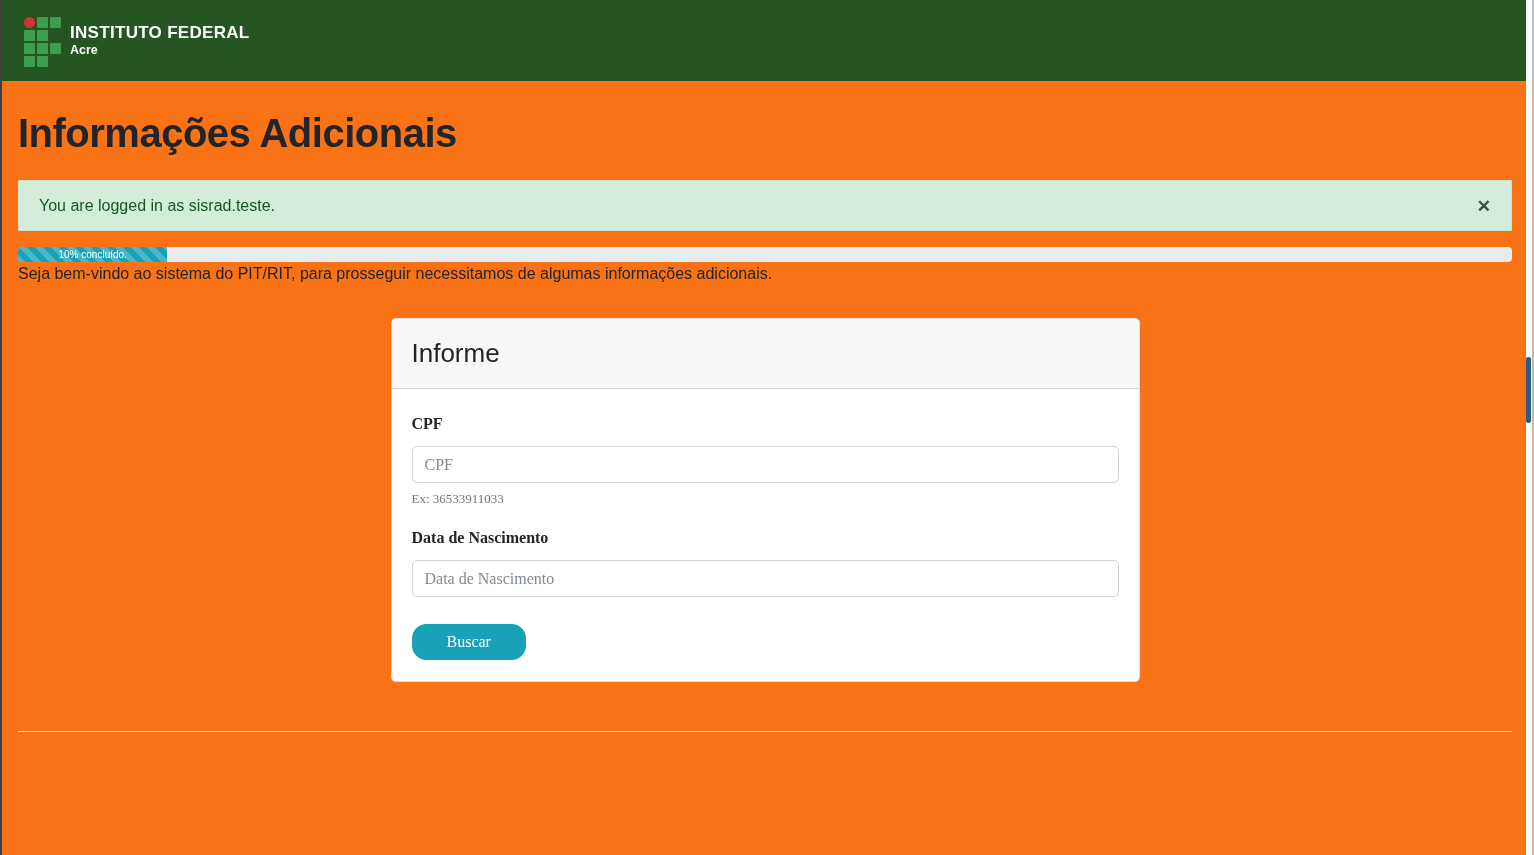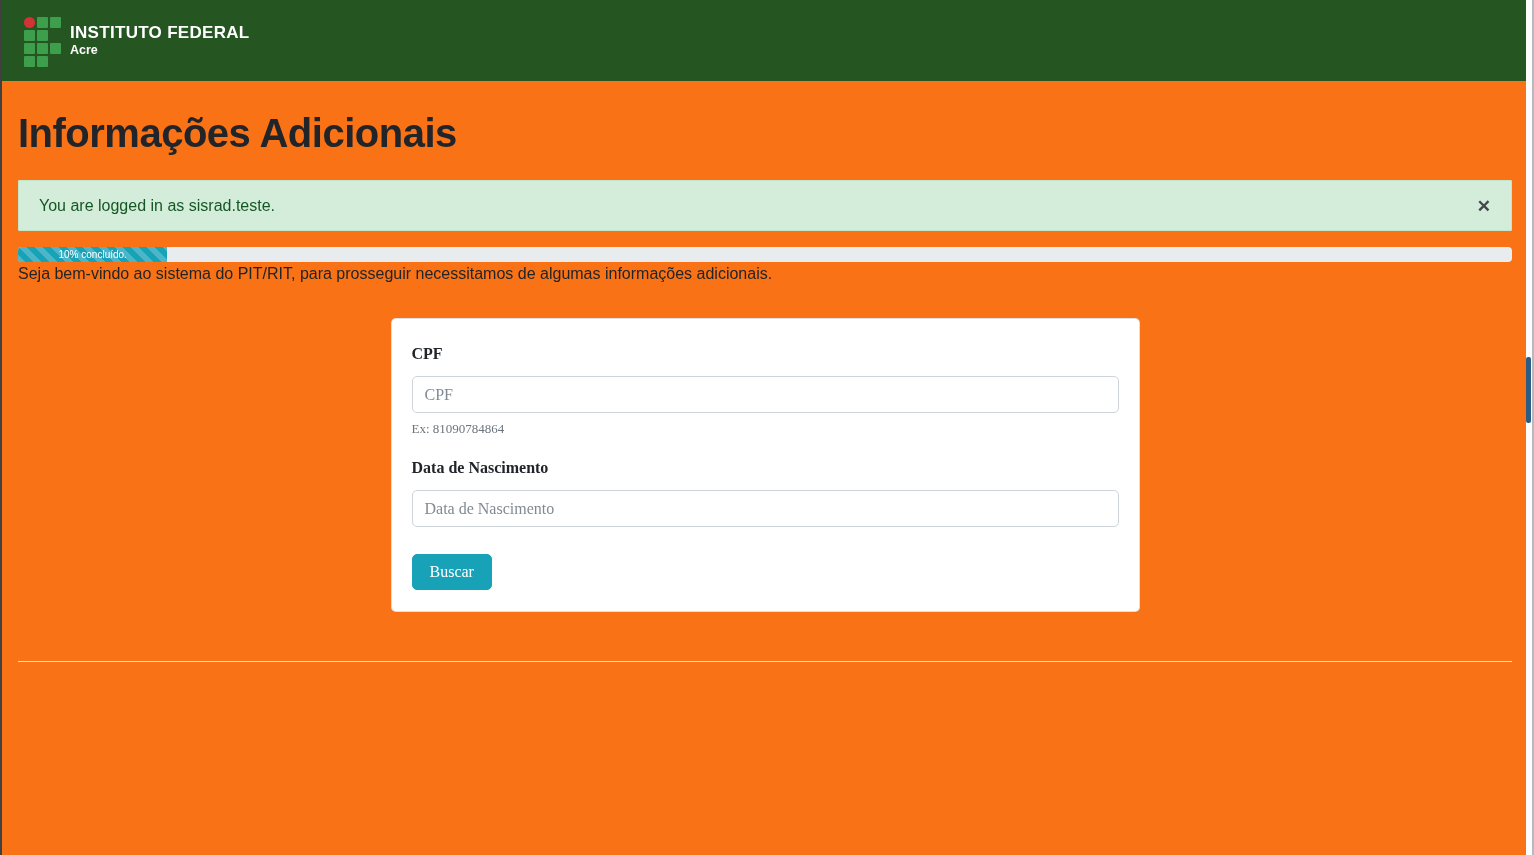--- a/index.html
+++ b/index.html
@@ -131,27 +131,27 @@
     border: 1px solid #ced4da;
     border-radius: 5px;
     outline: none;
   }
   .form-control::placeholder { color: #818a93; opacity: 1; }
   .form-help { display: block; margin-top: 8px; font-size: 13px; color: #6c757d; }
 
   .btn-info {
     display: inline-block;
     margin-top: 5px;
-    padding: 8px 17px;
+    padding: 8px 34px;
     font-size: 16px;
     font-family: inherit;
     color: #ffffff;
     background: #17a2b8;
     border: 1px solid #17a2b8;
-    border-radius: 5px;
+    border-radius: 14px;
     cursor: pointer;
   }
 
   
   .footer-rule { border: none; border-top: 1px solid #e6e6e6; margin-top: 49px; }
   .footer-text { font-size: 16.5px; padding: 15px 0; color: #212529; }
 
   
   .scroll-rail {
     position: absolute;
@@ -206,26 +206,29 @@
         <button class="alert-close">✕</button>
       </div>
 
       <div class="progress">
         <div class="progress-bar" style="width: 10%;">10% concluído.</div>
       </div>
 
       <p class="welcome-text">Seja bem-vindo ao sistema do PIT/RIT, para prosseguir necessitamos de algumas informações adicionais.</p>
 
       <section class="card">
+        <div class="card-header">
+          <div class="card-title">Informe</div>
+        </div>
         <div class="card-body">
 
           <div class="form-group">
             <label class="form-label">CPF</label>
             <input class="form-control" type="text" placeholder="CPF" style="">
-            <small class="form-help">Ex: 81090784864</small>
+            <small class="form-help">Ex: 36533911033</small>
           </div>
 
           <div class="form-group">
             <label class="form-label">Data de Nascimento</label>
             <input class="form-control" type="text" placeholder="Data de Nascimento" style="">
           </div>
 
           <button class="btn-info" type="submit">Buscar</button>
         </div>
       </section>

